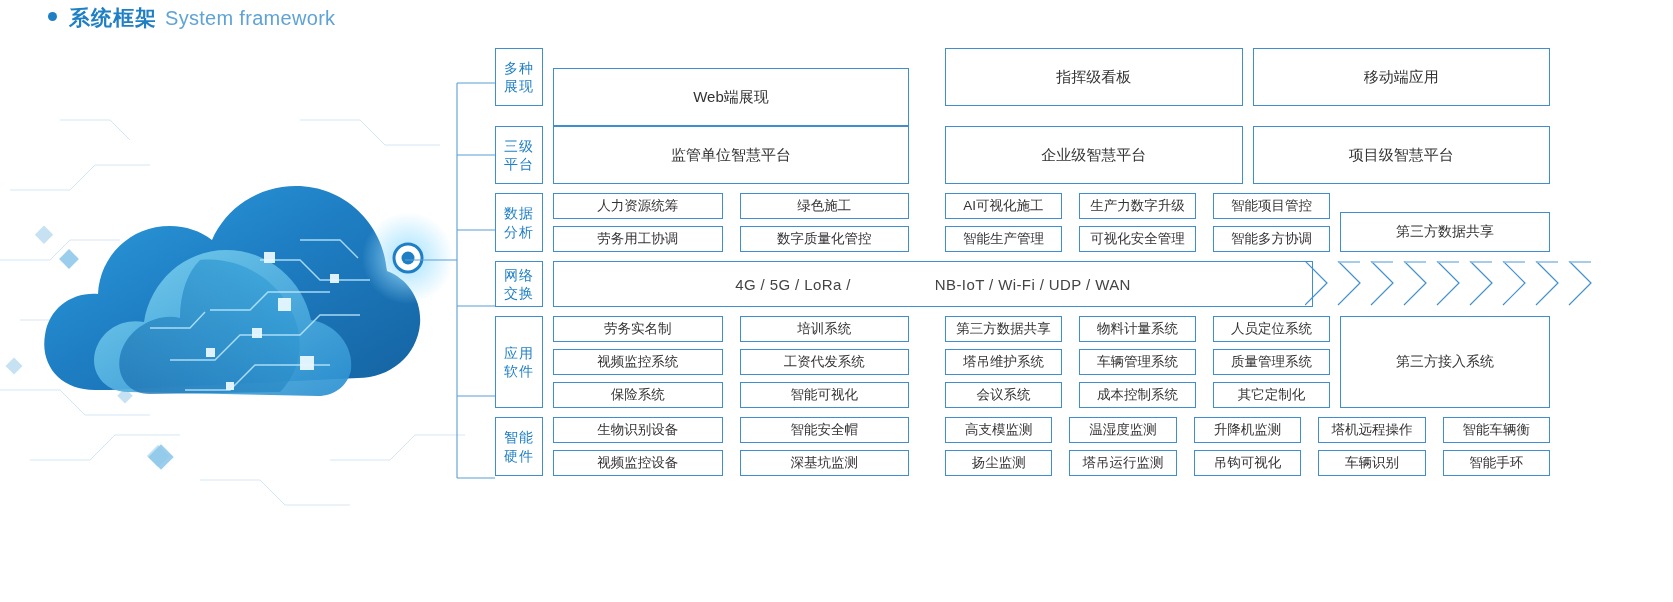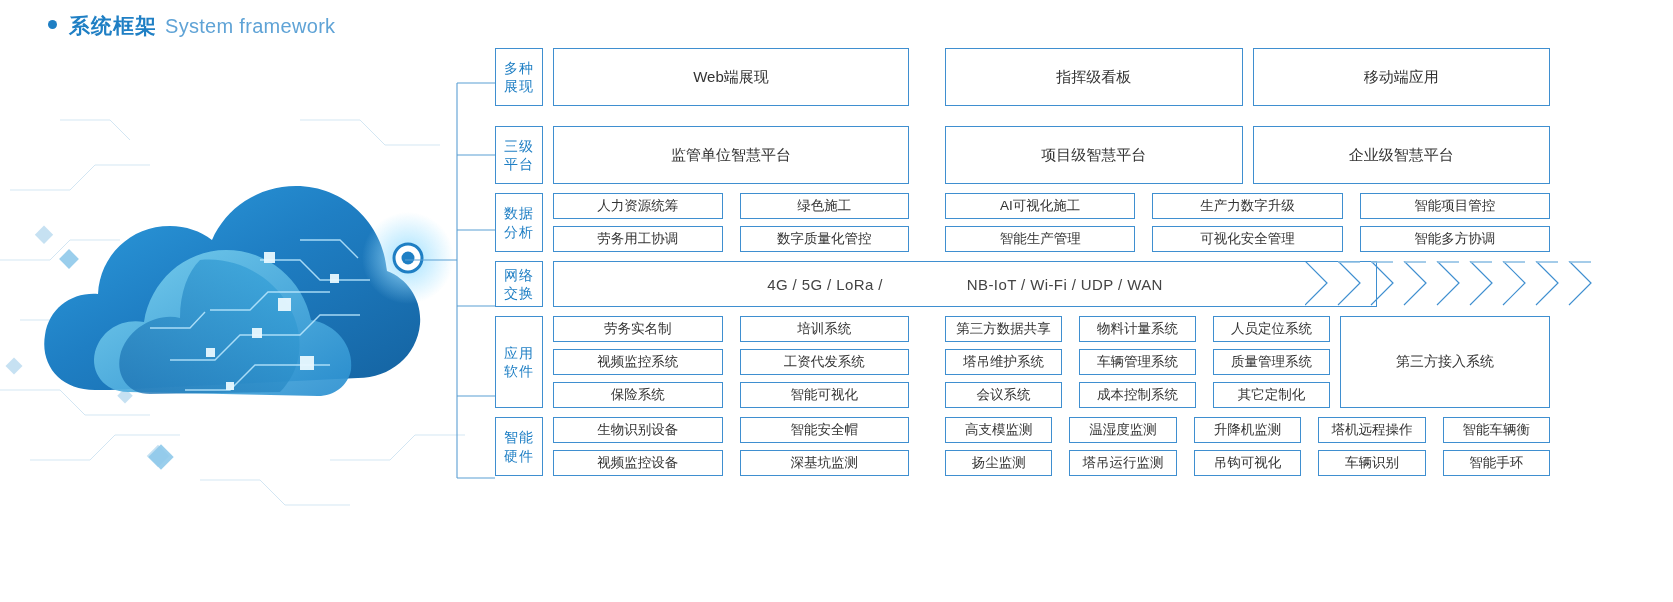--- a/index.html
+++ b/index.html
@@ -13,21 +13,21 @@
     position: relative;
     overflow: hidden;
     font-family: "Liberation Sans", "DejaVu Sans", sans-serif;
     color: #333;
   }
 
   
   #section-heading {
     position: absolute;
     left: 48px;
-    top: 12px;
+    top: 4px;
     display: flex;
     align-items: baseline;
     gap: 8px;
   }
   #section-heading .bullet {
     width: 9px;
     height: 9px;
     border-radius: 50%;
     background: #1f7fc4;
     display: inline-block;
@@ -135,21 +135,21 @@
   
   .net-wrap {
     flex: 1 1 auto;
     margin-left: 10px;
     position: relative;
     height: 46px;
   }
   .net-box {
     position: absolute;
     left: 0; top: 0;
-    width: 824px;
+    width: 760px;
     height: 46px;
     border: 1px solid #3f8fd0;
     box-sizing: border-box;
     display: flex;
     align-items: center;
     justify-content: center;
     gap: 84px;
     font-size: 15px;
     color: #444;
     letter-spacing: 0.4px;
@@ -284,43 +284,43 @@
 
 <div id="diagram">
 
   <div class="row r1" style="height:58px;">
     <div class="row-label">
       <span>多种</span>
       <span>展现</span>
     </div>
     <div class="row-body">
       <div class="left-block" style="display:flex;">
-        <div class="cell big" style="flex:1 1 auto;">Web端展现</div>
+        <div class="cell big" style="flex:1 1 auto;margin-top:20px;">Web端展现</div>
       </div>
       <div class="mid-block"></div>
       <div class="right-block">
         <div class="cell big">指挥级看板</div>
         <div class="cell big">移动端应用</div>
       </div>
     </div>
   </div>
 
   <div class="row r1" style="height:58px;margin-top:20px;">
     <div class="row-label">
       <span>三级</span>
       <span>平台</span>
     </div>
     <div class="row-body">
       <div class="left-block" style="display:flex;">
         <div class="cell big" style="flex:1 1 auto;">监管单位智慧平台</div>
       </div>
       <div class="mid-block"></div>
       <div class="right-block">
+        <div class="cell big">企业级智慧平台</div>
         <div class="cell big">项目级智慧平台</div>
-        <div class="cell big">企业级智慧平台</div>
       </div>
     </div>
   </div>
 
   <div class="row" style="height:59px;">
     <div class="row-label">
       <span>数据</span>
       <span>分析</span>
     </div>
     <div class="row-body">
@@ -328,21 +328,21 @@
         <div class="subrow">
           <div class="cell small">人力资源统筹</div>
           <div class="cell small">绿色施工</div>
         </div>
         <div class="subrow">
           <div class="cell small">劳务用工协调</div>
           <div class="cell small">数字质量化管控</div>
         </div>
       </div>
       <div class="gap-col"></div>
-      <div class="group group-right" style="flex-direction:column; gap:10px;">
+      <div class="group group-right" style="flex-direction:row; gap:10px;">
         <div class="group" style="flex:0 0 385px;">
           <div class="subrow">
             <div class="cell small">AI可视化施工</div>
             <div class="cell small">生产力数字升级</div>
             <div class="cell small">智能项目管控</div>
           </div>
           <div class="subrow">
             <div class="cell small">智能生产管理</div>
             <div class="cell small">可视化安全管理</div>
             <div class="cell small">智能多方协调</div>

